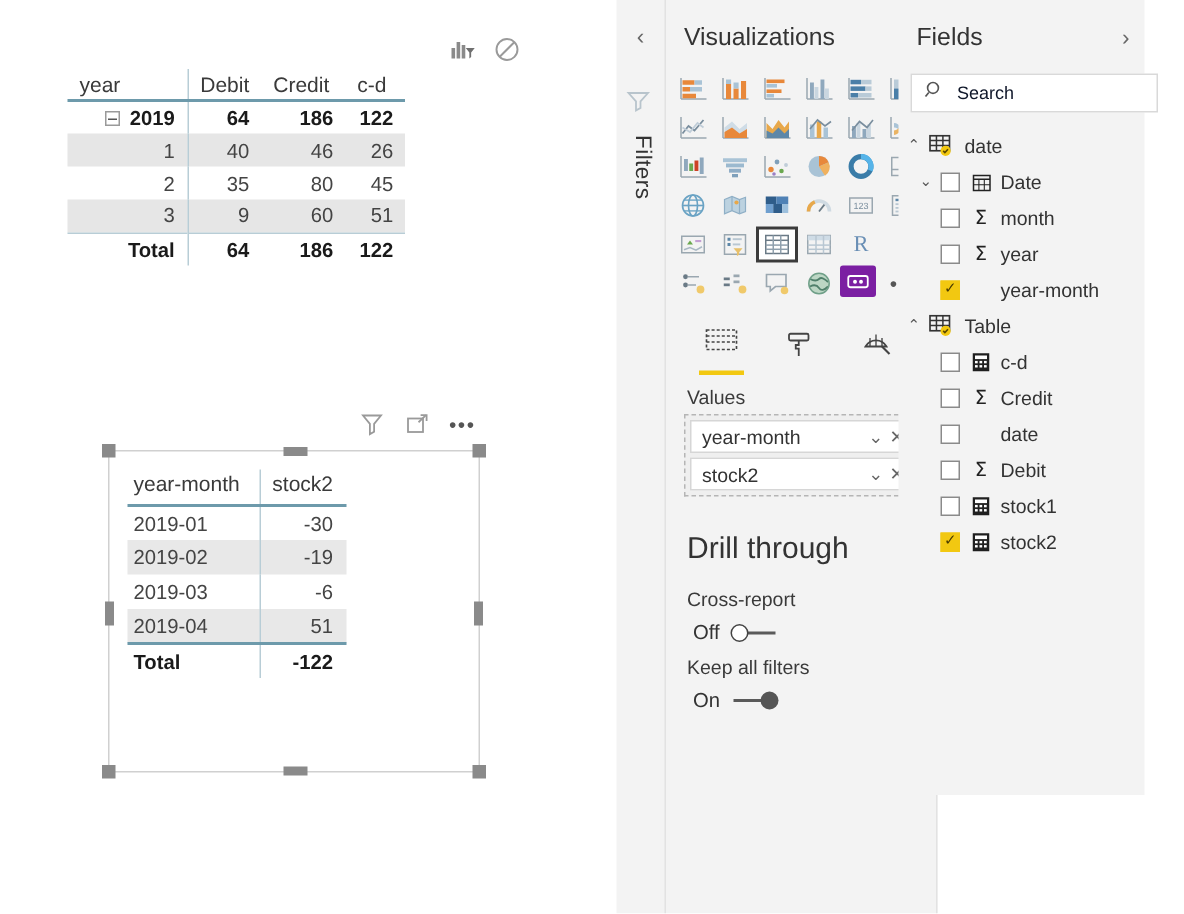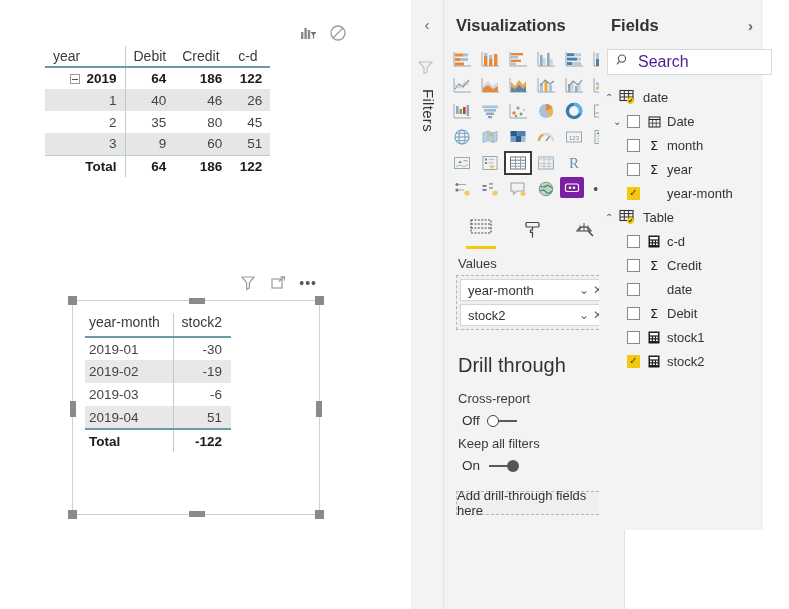--- a/index.html
+++ b/index.html
@@ -91,21 +91,20 @@
   }
 
   
   .viz-pane {
     position: absolute; left: 444px; top: 0; width: 181px; height: 609px;
     background: #f3f3f3; border-right: 1px solid #e2e2e2;
   }
   .pane-head {
     display: flex; align-items: center; justify-content: space-between;
     padding: 16px 10px 10px 12px;
-    font-weight: bold;
   }
   .pane-title { font-size: 16.5px; color: #333; }
   .pane-chev { font-size: 15px; color: #666; }
 
   .icon-grid {
     display: grid; grid-template-columns: repeat(6, 28px);
     gap: 2px 0px; padding: 2px 0 6px 4px;
   }
   .vi {
     width: 28px; height: 24px; display: flex; align-items: center;
@@ -159,21 +158,21 @@
 
   
   .fields-pane {
     position: absolute; left: 599px; top: 0; width: 164px; height: 530px;
     background: #f3f3f3;
   }
   .search-box {
     margin: 4px 0 0 8px; width: 165px; height: 26px; background: #fff;
     border: 1px solid #d9d9d9; display: flex; align-items: center; padding-left: 8px;
   }
-  .search-ph { font-size: 16px; color: #4c1d95; padding-left: 8px; }
+  .search-ph { font-size: 12px; color: #0f172a; padding-left: 8px; }
 
   .tree { padding-top: 10px; font-size: 13px; color: #333; }
   .tnode { display: flex; align-items: center; height: 24px; padding-left: 6px; }
   .tnode.child { padding-left: 28px; }
   .tchev { width: 14px; color: #555; font-size: 10px; display:flex; align-items:center; }
   .tbl-icon { position: relative; width: 18px; height: 16px; margin-right: 6px; }
   .chk {
     width: 13px; height: 13px; border: 1px solid #8a8a8a; background: #fff;
     margin-right: 7px; flex: none;
   }
@@ -701,21 +700,20 @@
 
     <div class="sub-label">Keep all filters</div>
     <div class="toggle-row">
       <span class="toggle-text">On</span>
       <span class="switch on">
         <span class="track"></span>
           <span class="knob"></span>
       </span>
     </div>
 
-    <div class="drop-zone">Add drill-through fields here</div>
   </div>
 
   <div class="fields-pane">
     <div class="pane-head">
       <span class="pane-title">Fields</span>
       <span class="pane-chev">›</span>
     </div>
 
     <div class="search-box">
       <span>

